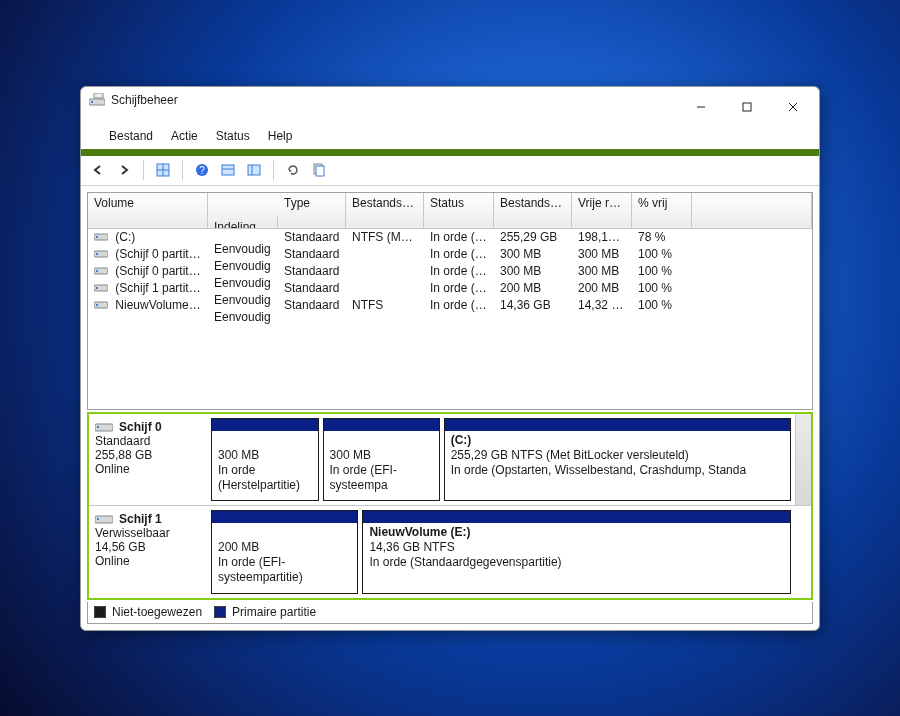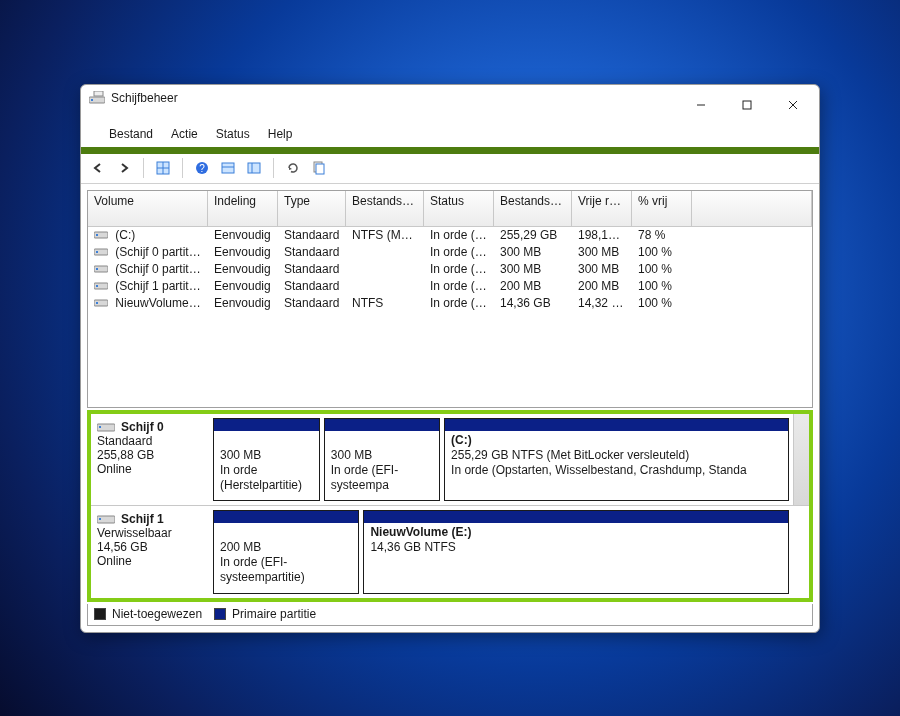--- a/index.html
+++ b/index.html
@@ -68,21 +68,21 @@
     cursor:pointer;
   }
   .vt-body { flex:1; overflow:auto; }
   .vt-row {
     display:flex; height:17px; align-items:center; cursor:pointer;
   }
   .vt-cell { padding:1px 6px; overflow:hidden; white-space:nowrap; text-overflow:ellipsis; line-height:15px;}
   .vol-icon { width:14px; height:10px; margin-right:4px; vertical-align:middle; }
 
   .graphical {
-    border:4px solid #84cc16;
+    border:2px solid #84cc16;
     background:#fff;
     display:flex; flex-direction:column;
   }
   .disk-row {
     display:flex; min-height:92px; border-bottom:1px solid #c8c8c8;
   }
   .disk-row:last-child { border-bottom:none; }
   .disk-info {
     width:118px; padding:6px 8px 6px 6px; display:flex; flex-direction:column; align-items:flex-start;
   }
@@ -116,21 +116,21 @@
     border:1px solid #a0a0a0; border-top:none;
     padding:2px 6px; height:22px;
   }
   .legend-item { display:flex; align-items:center; gap:6px; cursor:default; }
   .swatch { width:12px; height:12px; border:1px solid #444; }
   .sw-black { background:#1b1b1b; }
   .sw-blue  { background:#0b2087; }
 
   
   .c-vol  { width:120px; }
-  .c-ind  { width:70px; }
+  .c-ind  { width:70px;margin-top:24px; }
   .c-type { width:68px; }
   .c-fs   { width:78px; }
   .c-stat { width:70px; }
   .c-cap  { width:78px; }
   .c-free { width:60px; }
   .c-pct  { width:60px; }
   .c-end  { flex:1; }
 </style>
 </head>
 <body>
@@ -376,20 +376,21 @@
                 <div style="height:15px"></div>
                 <div>200 MB</div>
                 <div>In orde (EFI-systeempartitie)</div>
               </div>
             </div>
             <div class="partition" style="flex: 440 0 0px;">
               <div class="phead"></div>
               <div class="pbody">
                 <div class="pname">NieuwVolume  (E:)</div>
                 <div>14,36 GB NTFS</div>
+                <div>In orde (Standaardgegevenspartitie)</div>
               </div>
             </div>
           </div>
           <div style="width: 16px;"></div>
         </div>
       </div>
 
     <div class="legend">
       <div class="legend-item">
         <div class="swatch sw-black"></div>

